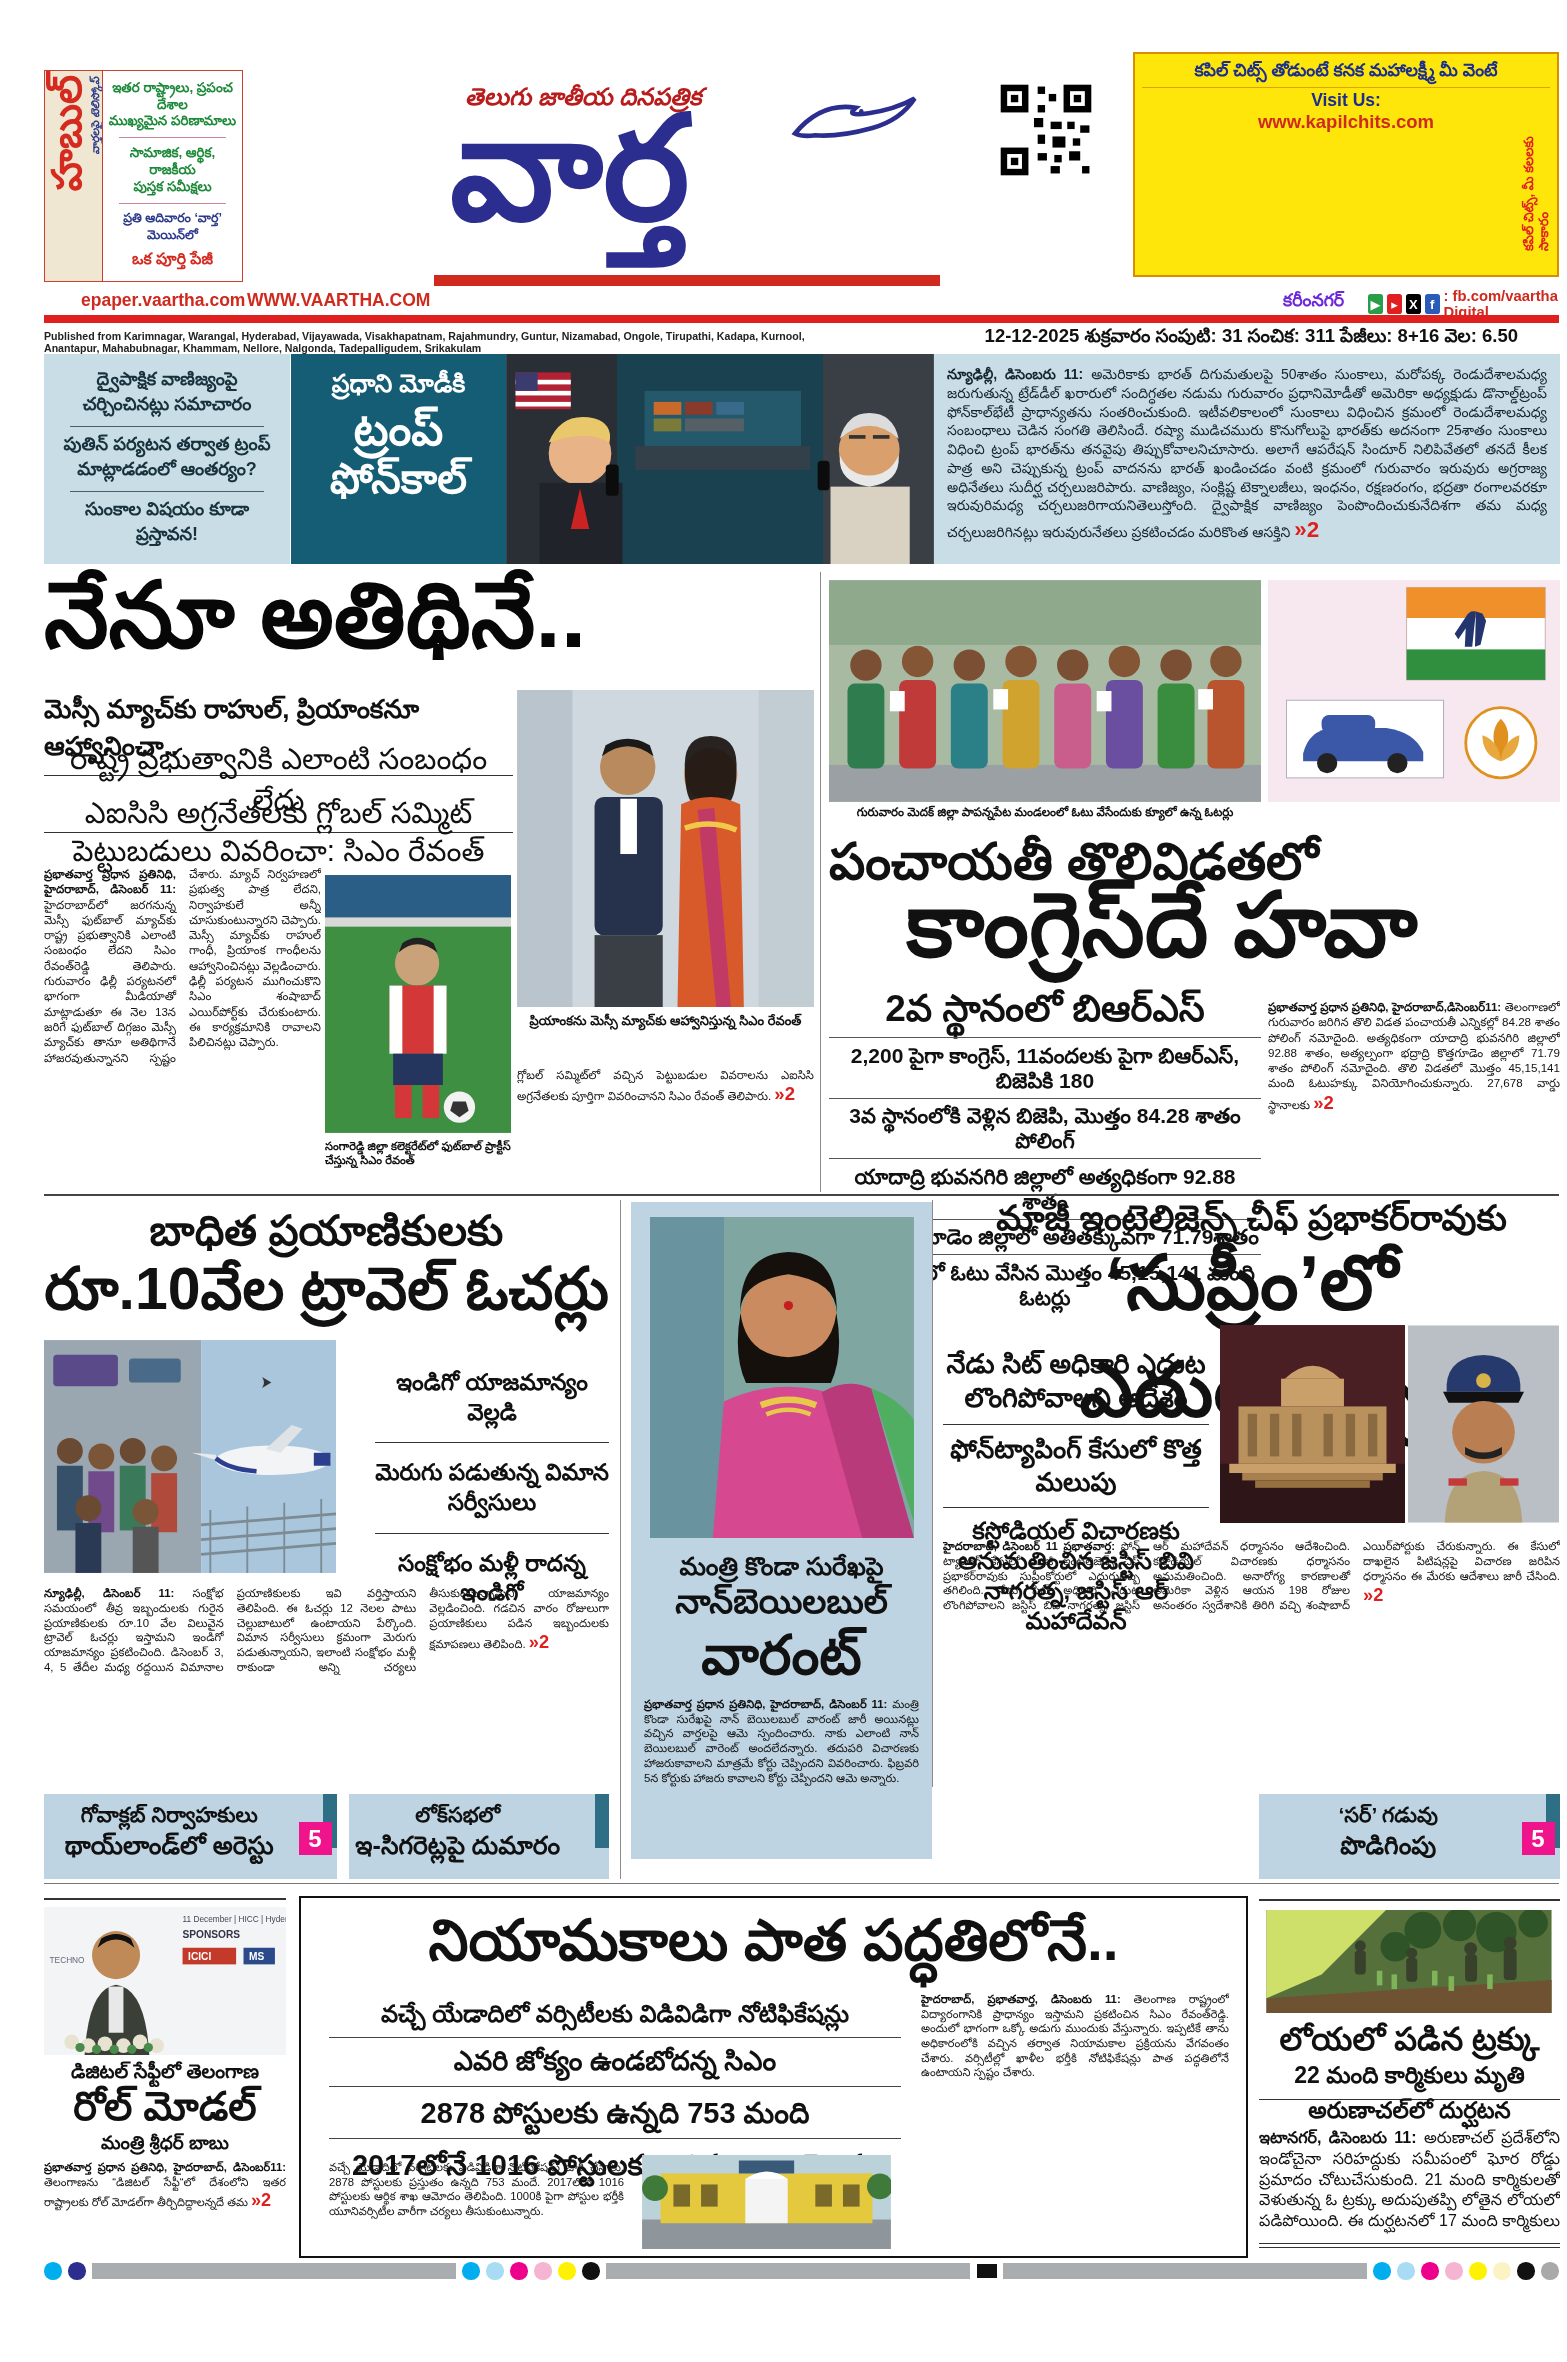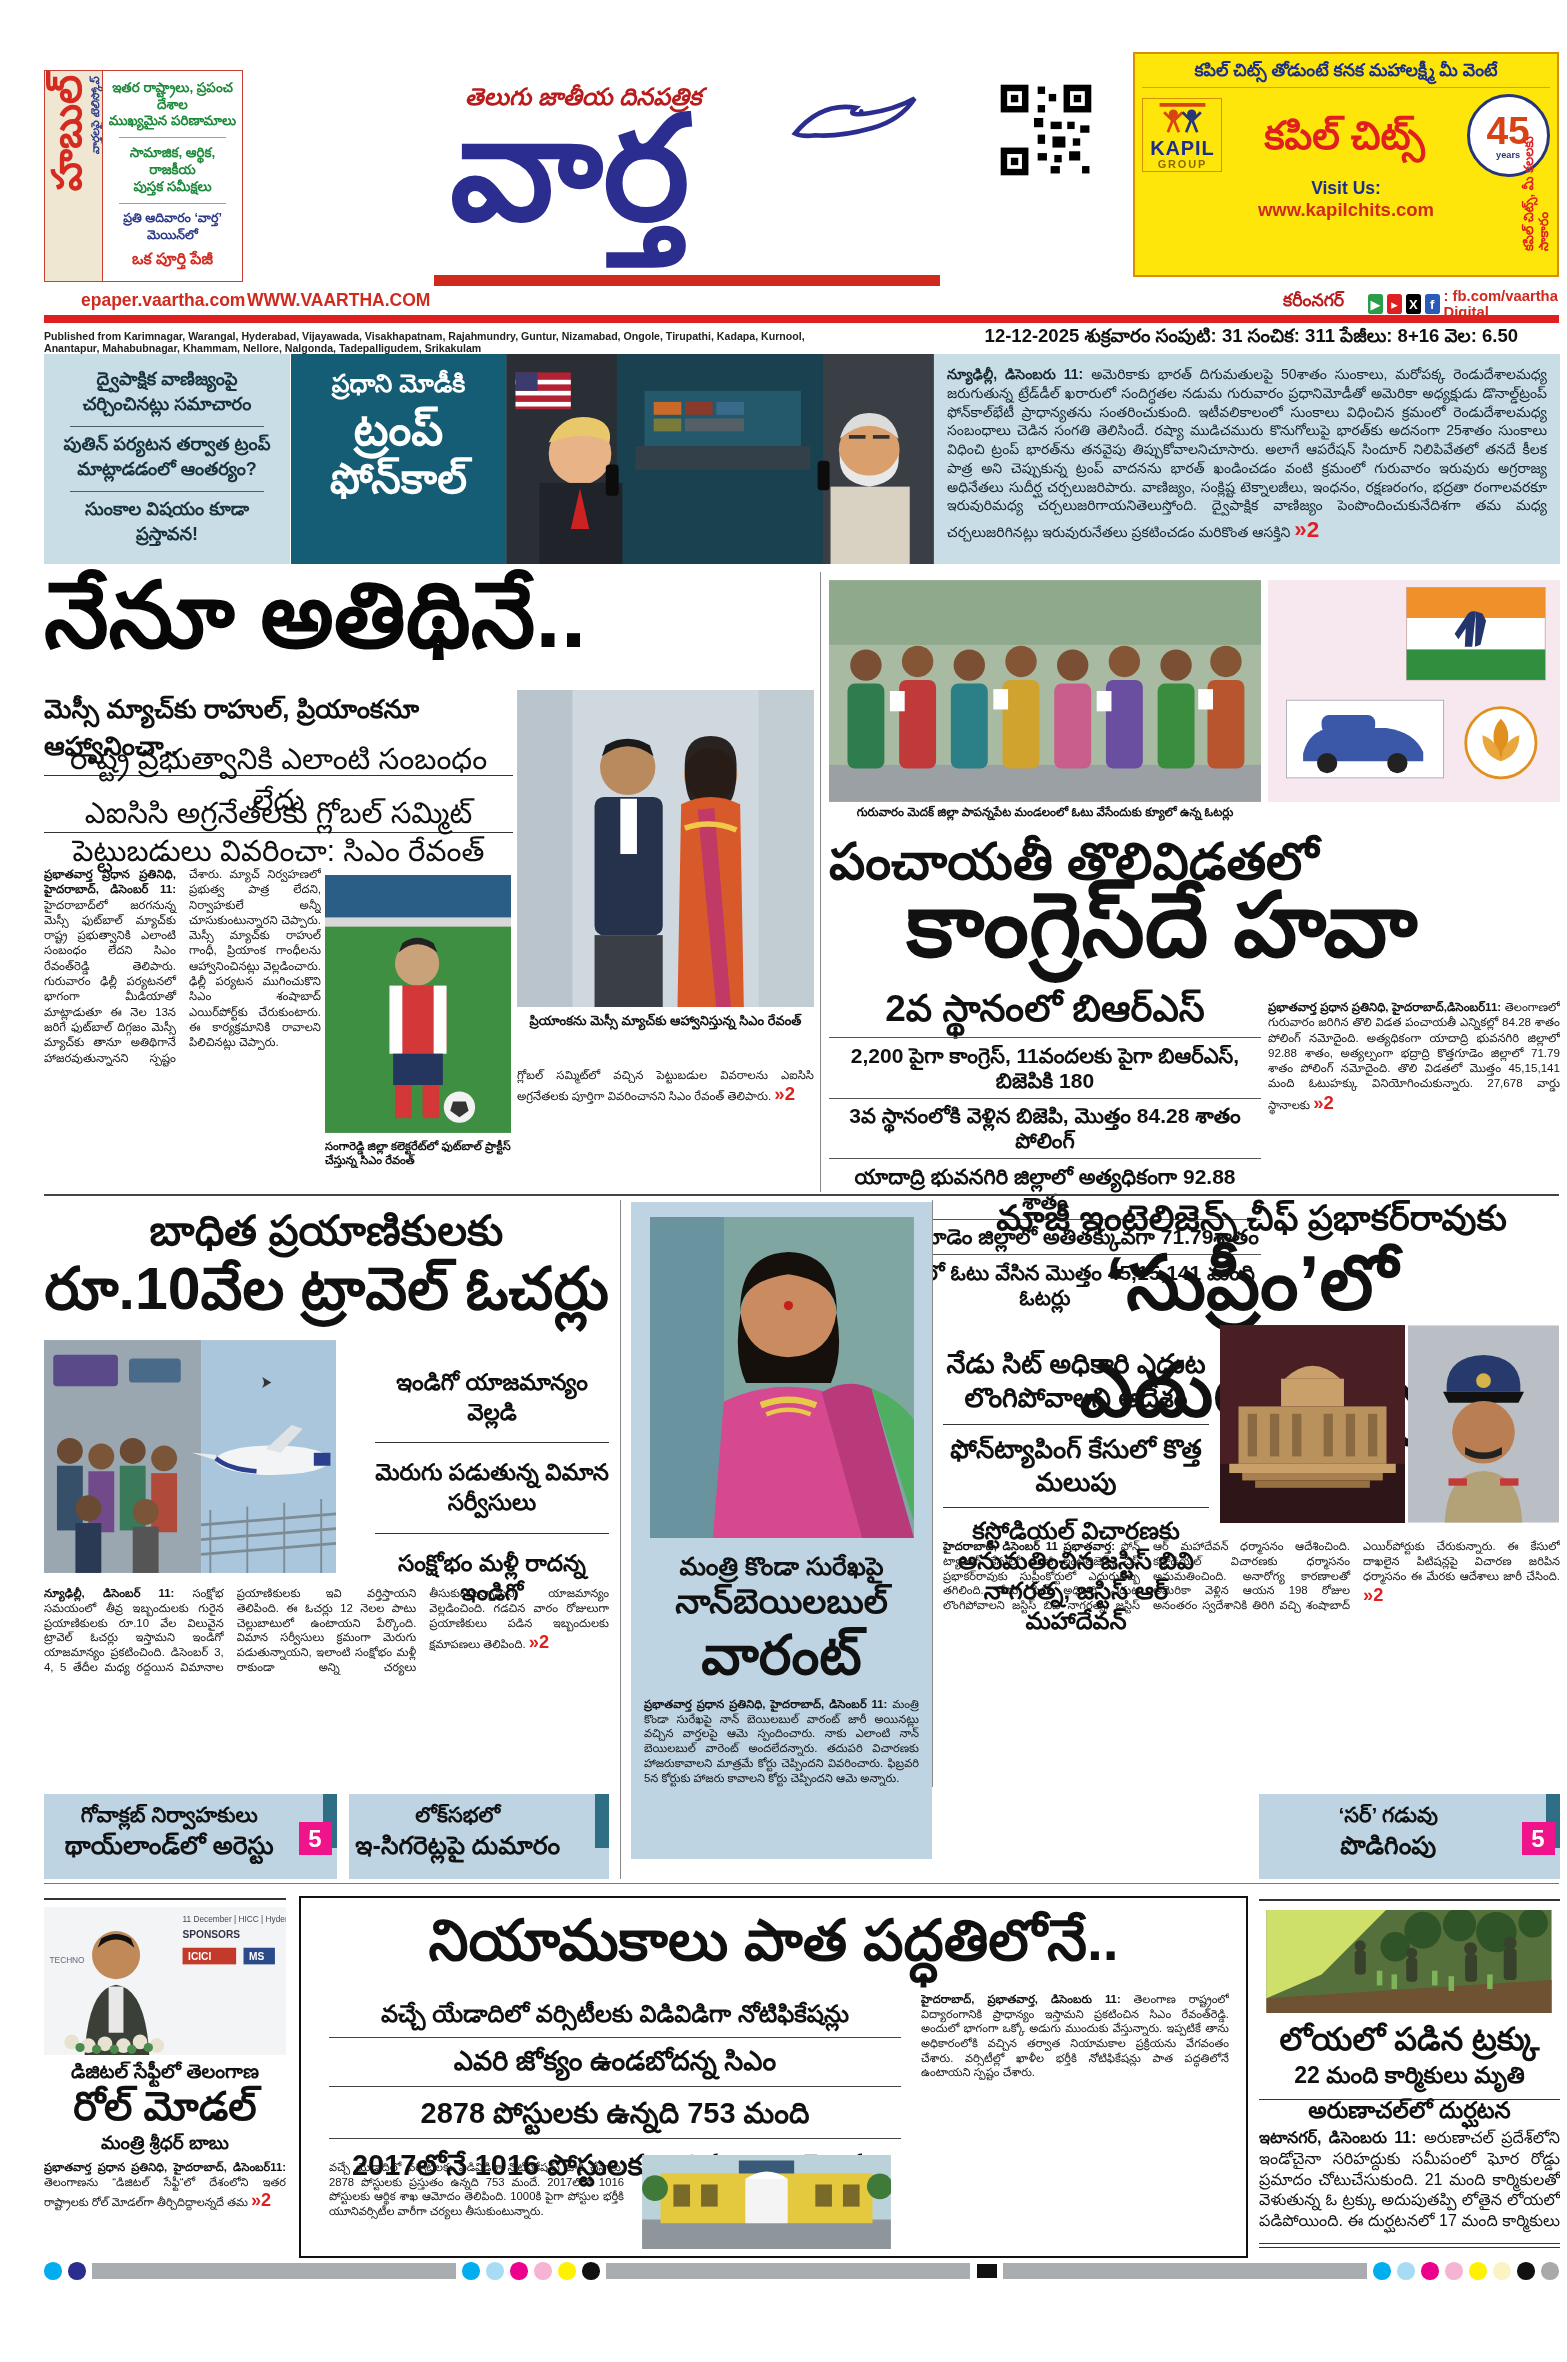--- a/index.html
+++ b/index.html
@@ -41,21 +41,21 @@
          display:flex;flex-direction:column;align-items:center;justify-content:center;}
   .badge .n{font-size:39px;font-weight:800;color:#d84315;line-height:1;}
   .badge .y{font-size:9.2px;font-weight:bold;color:#27357a;}
   .kapil-side{position:absolute;right:5.5px;top:59px;height:138px;writing-mode:vertical-rl;transform:rotate(180deg);
               color:#e01f1f;font-size:13px;font-weight:800;line-height:1.15;}
   .kapil-visit{text-align:center;color:#1b2d8f;font-weight:800;font-size:17.5px;margin-top:1.8px;}
   .kapil-url{text-align:center;color:#d0291e;font-weight:800;font-size:18.5px;}
 
   #epaper{left:81px;top:290px;color:#d0291e;font-size:17.5px;font-weight:800;}
   #website{left:247px;top:290px;color:#d0291e;font-size:17.5px;font-weight:800;}
-  #edition{left:1283px;top:290px;color:#b91c1c;font-size:17.5px;font-weight:800;}
+  #edition{left:1283px;top:290px;color:#6d28d9;font-size:17.5px;font-weight:800;}
   #social{left:1368px;top:288px;display:flex;align-items:center;gap:3.7px;}
   .sic{width:20px;height:20px;border-radius:2.8px;display:flex;align-items:center;justify-content:center;
        color:#fff;font-size:13px;font-weight:800;}
   #social .txt{color:#d0291e;font-size:14.8px;font-weight:800;}
 
   #redrule{left:44px;top:315px;width:1515px;height:8.3px;background:#e01f1f;}
   #published{left:44px;top:330px;width:784px;font-size:10.6px;font-weight:bold;color:#222;}
   #dateline{left:789px;top:325px;width:729px;text-align:right;font-size:18.5px;font-weight:800;color:#111;}
 
   
@@ -237,38 +237,20 @@
       <rect x="44" y="78" width="10" height="8" fill="#000"></rect>
         <rect x="62" y="80" width="8" height="8" fill="#000"></rect>
       <rect x="78" y="76" width="12" height="10" fill="#000"></rect>
         <rect x="92" y="92" width="8" height="8" fill="#000"></rect>
       <rect x="58" y="92" width="10" height="8" fill="#000"></rect>
     </svg>
   </div>
 
   <div id="kapil" class="abs">
     <div class="kapil-top">కపిల్ చిట్స్ తోడుంటే కనక మహాలక్ష్మీ మీ వెంటే</div>
-    <div class="kapil-row">
-      <div class="kapil-logo">
-        <svg viewBox="0 0 60 40" width="55" height="37" style="margin:0 auto">
-          <path d="M5 4 H55" stroke="#d84315" stroke-width="4"></path>
-          <circle cx="20" cy="14" r="5" fill="#d84315"></circle>
-            <path d="M20 19 L14 34 M20 19 L26 34 M20 22 L10 12 M20 22 L30 12" stroke="#d84315" stroke-width="3"></path>
-          <circle cx="40" cy="14" r="5" fill="#27357a"></circle>
-            <path d="M40 19 L34 34 M40 19 L46 34 M40 22 L30 12 M40 22 L50 12" stroke="#27357a" stroke-width="3"></path>
-        </svg>
-        <div class="k1">KAPIL</div>
-        <div class="k2">GROUP</div>
-      </div>
-      <div class="kapil-brand">కపిల్ చిట్స్</div>
-      <div class="badge">
-        <div class="n">45</div>
-        <div class="y">years</div>
-      </div>
-    </div>
     <div class="kapil-visit">Visit Us:</div>
     <div class="kapil-url">www.kapilchits.com</div>
     <div class="kapil-side">కపిల్ చిట్స్, మీ కలలకు సాకారం</div>
   </div>
 
   <div id="epaper" class="abs">epaper.vaartha.com</div>
   <div id="website" class="abs">WWW.VAARTHA.COM</div>
   <div id="edition" class="abs">కరీంనగర్</div>
   <div id="social" class="abs">
     <span class="sic" style="background:#2a9d48">▶</span>

